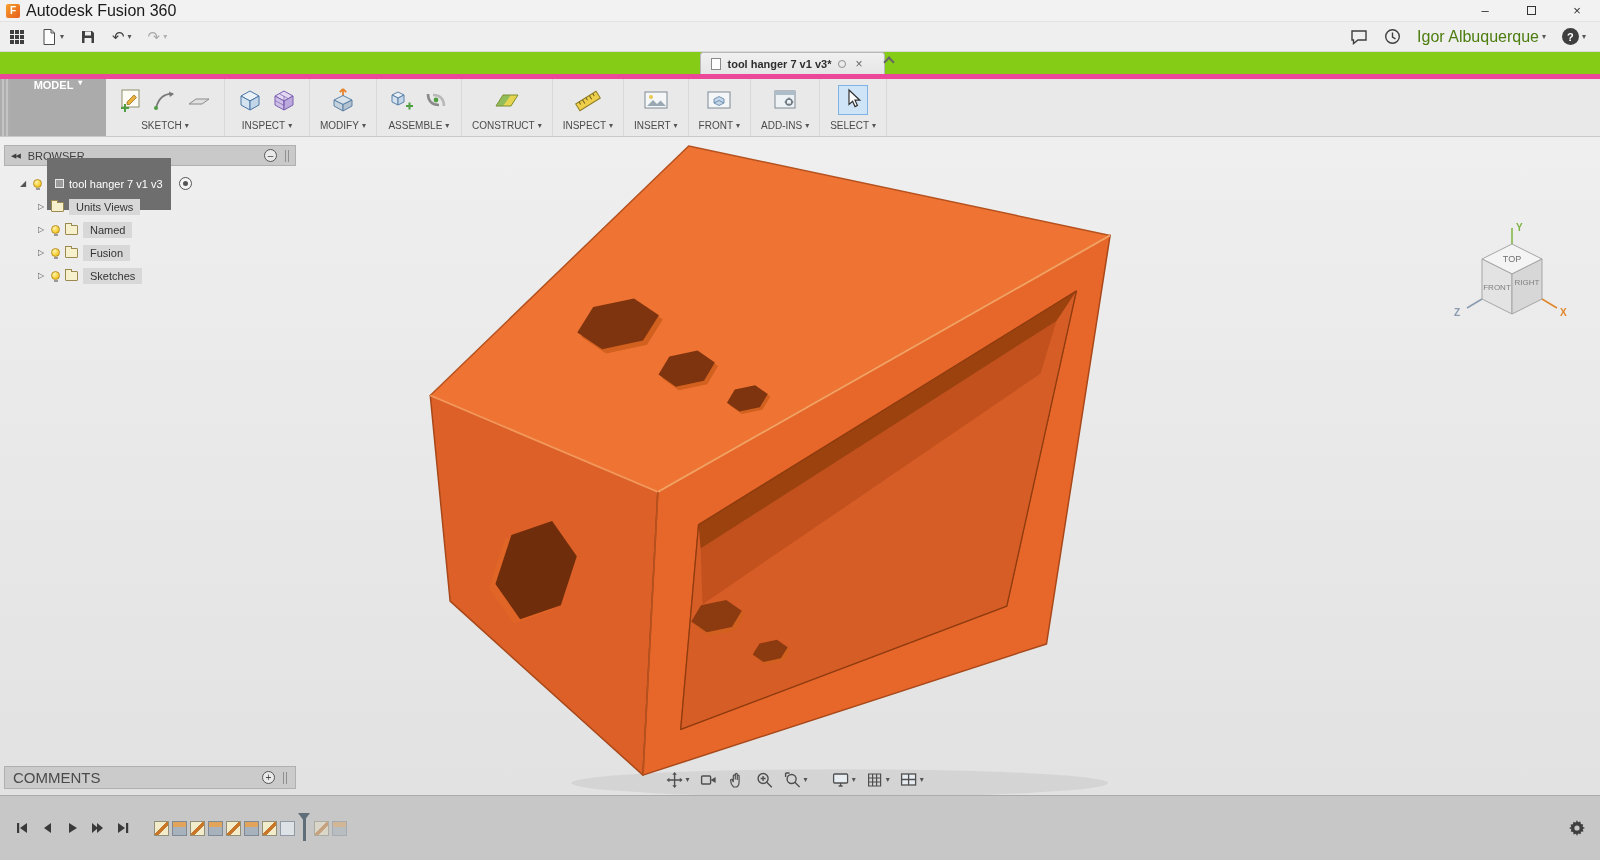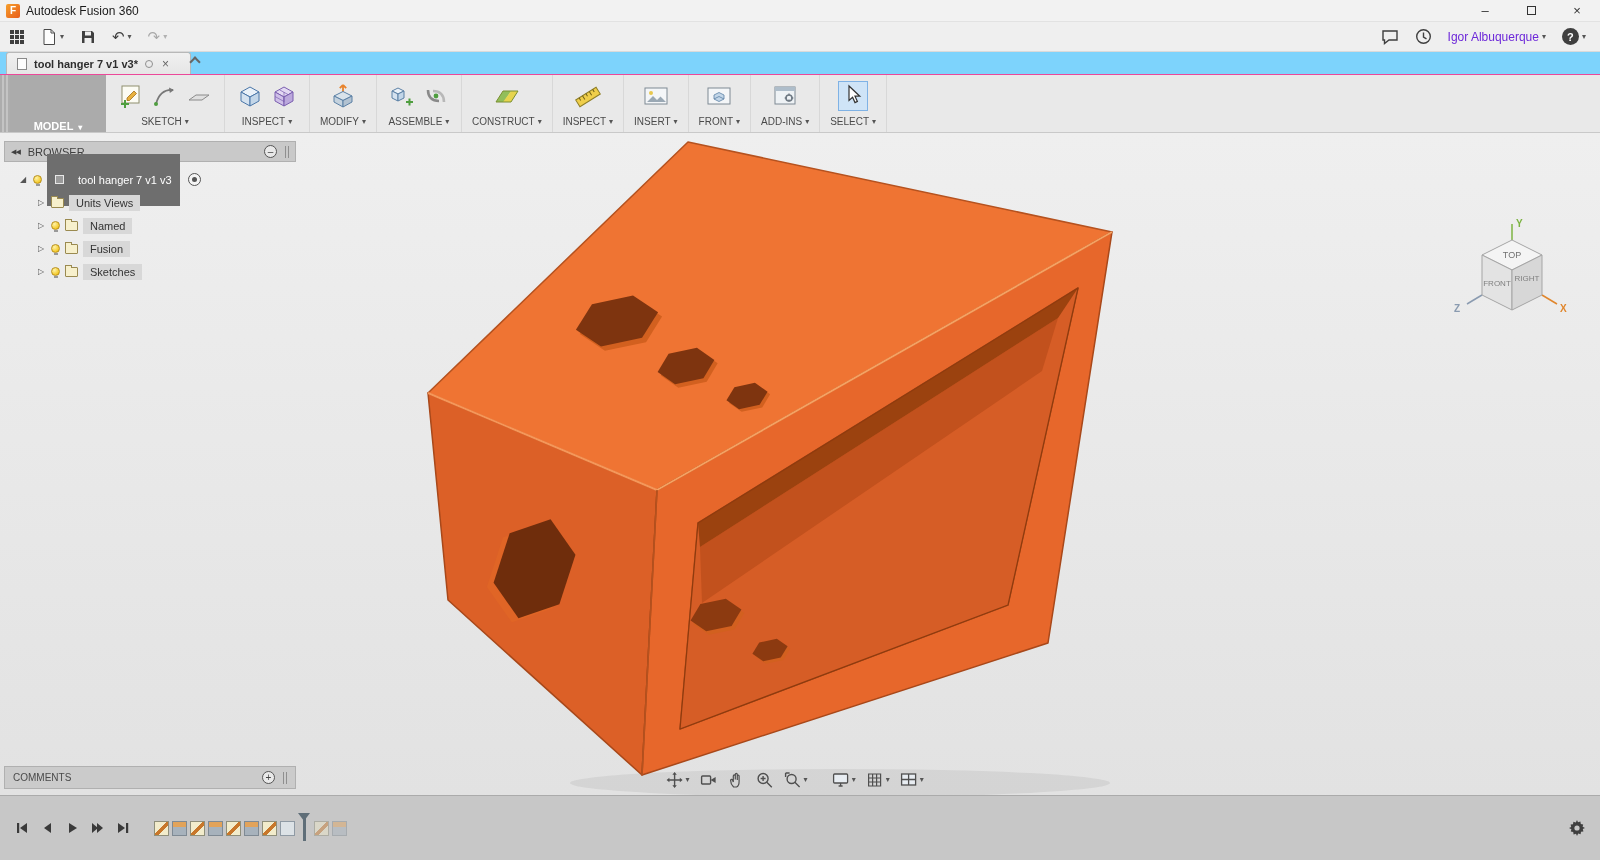--- a/index.html
+++ b/index.html
@@ -3,50 +3,50 @@
 <meta charset="utf-8">
 <style>
   *{box-sizing:border-box;margin:0;padding:0}
   body{width:1600px;height:860px;overflow:hidden;font-family:"Liberation Sans",sans-serif;background:#EAEAEA}
   .app{position:relative;width:1600px;height:860px;display:flex;flex-direction:column}
 
   
   .titlebar{flex:0 0 22px;background:#F2F2F2;border-bottom:1px solid #E2E2E2;display:flex;align-items:center;justify-content:space-between}
   .tb-left{display:flex;align-items:center;gap:6px;padding-left:6px}
   .logo{width:14px;height:14px;border-radius:2px;background:linear-gradient(135deg,#F6A02D,#E85C1A);color:#fff;font-weight:bold;font-size:10px;display:flex;align-items:center;justify-content:center}
-  .app-title{font-size:12px;color:#1A1A1A}
+  .app-title{font-size:16px;color:#1A1A1A}
   .win-controls{display:flex;height:100%}
   .win-btn{width:46px;display:flex;align-items:center;justify-content:center;font-size:13px;color:#333;cursor:default}
   .max-glyph{width:9px;height:9px;border:1px solid #333}
 
   
   .toolbar{flex:0 0 30px;background:#EFEFEF;border-bottom:1px solid #DADADA;display:flex;align-items:center;justify-content:space-between}
   .qat-left{display:flex;align-items:center;gap:16px;padding-left:10px}
   .qat-right{display:flex;align-items:center;gap:16px;padding-right:14px}
   .qat-btn{display:flex;align-items:center;gap:3px;color:#3F3F3F}
   .caret{font-size:8px;color:#555;line-height:1}
   .glyph{font-size:15px;line-height:1;color:#3F3F3F}
   .disabled{opacity:.4}
   .grid9{display:block;width:4px;height:4px;background:#3F3F3F;color:#3F3F3F;box-shadow:5px 0 0,10px 0 0,0 5px 0,5px 5px 0,10px 5px 0,0 10px 0,5px 10px 0,10px 10px 0;margin:0 11px 10px 0}
-  .user-label{font-size:12px;color:#6d28d9}
+  .user-label{font-size:16px;color:#4d7c0f}
   .help-circle{width:17px;height:17px;border-radius:50%;background:#3F3F3F;color:#fff;font-size:11px;font-weight:bold;display:flex;align-items:center;justify-content:center}
 
   
-  .tabbar{flex:0 0 23px;background:#7dd3fc;border-bottom:1px solid #ec4899;display:flex;align-items:flex-end;justify-content:flex-start}
+  .tabbar{flex:0 0 23px;background:#84cc16;border-bottom:5px solid #ec4899;display:flex;align-items:flex-end;justify-content:center}
   .tab{margin-left:6px;height:22px;background:linear-gradient(#F0F0F0,#E6E6E6);border:1px solid #B8B8B8;border-bottom:none;border-radius:3px 3px 0 0;display:flex;align-items:center;gap:7px;padding:0 10px;min-width:185px}
   .tab-doc-icon{width:10px;height:12px;background:#FDFDFD;border:1px solid #8A8A8A}
   .tab-title{font-size:11px;color:#2E2E2E;font-weight:bold}
   .tab-status{width:8px;height:8px;border:1px solid #909090;border-radius:50%}
   .tab-close{font-size:12px;color:#666;margin-left:2px}
   .tabbar-chevron{margin:0 14px 8px 0;width:8px;height:8px;border-left:2px solid #666;border-top:2px solid #666;transform:rotate(45deg)}
 
   
   .ribbon{flex:0 0 58px;background:#E9E9E9;border-bottom:1px solid #C9C9C9;display:flex;align-items:stretch}
   .ribbon-grip{width:10px;background:repeating-linear-gradient(90deg,#ADADAD 0 2px,#C4C4C4 2px 4px)}
-  .workspace-btn{width:96px;background:#ABABAB;display:flex;align-items:flex-end;justify-content:center;gap:5px;color:#FFF;font-size:11px;font-weight:bold}
+  .workspace-btn{width:96px;background:#ABABAB;display:flex;align-items:flex-start;justify-content:center;gap:5px;color:#FFF;font-size:11px;font-weight:bold}
   .workspace-btn .caret{color:#FFF}
   .rib-group{display:flex;flex-direction:column;align-items:center;padding:4px 10px 2px;border-right:1px solid #D8D8D8}
   .rib-icons{display:flex;align-items:center;gap:4px;height:34px}
   .rib-btn{width:30px;height:30px;display:flex;align-items:center;justify-content:center}
   .rib-btn.selected{background:#CFE4F7;border:1px solid #7FB2E5}
   .rib-label{font-size:10px;color:#4A4A4A;display:flex;align-items:center;gap:3px;margin-top:3px;white-space:nowrap}
 
   
   .canvas{position:relative;flex:1;background:linear-gradient(180deg,#EFEFEF,#E2E2E2)}
   .model-svg{position:absolute;inset:0;width:100%;height:100%}
@@ -62,28 +62,28 @@
   .tree{padding-top:6px}
   .tree-row{height:23px;display:flex;align-items:center;gap:5px;padding-left:14px}
   .tree-row.child{padding-left:32px}
   .tw{width:10px;text-align:center;font-size:8px;color:#555;flex:0 0 10px}
   .bulb{width:9px;height:9px;border-radius:50%;background:radial-gradient(circle at 35% 30%,#FFF3A8,#F4C928 70%,#D9A31C);border:1px solid #B8901F;position:relative;flex:0 0 9px}
   .bulb::after{content:'';position:absolute;left:2px;bottom:-3px;width:4px;height:2px;background:#999}
   .folder{width:13px;height:10px;background:#F7F0CC;border:1px solid #9A8A50;border-radius:1px;position:relative;flex:0 0 13px}
   .folder::before{content:'';position:absolute;top:-3px;left:-1px;width:5px;height:2px;background:#F7F0CC;border:1px solid #9A8A50;border-bottom:none}
   .units-icon{width:12px;height:12px;background:#FFF;border:1px solid #999;background-image:repeating-linear-gradient(180deg,transparent 0 2px,#A98F3F 2px 3px);flex:0 0 12px}
   .chip{background:#D8D8D8;padding:2px 7px;color:#333;white-space:nowrap}
-  .chip-dark{background:#6E6E6E;color:#FFF;display:flex;align-items:center;gap:14px;padding:20px 8px}
+  .chip-dark{background:#6E6E6E;color:#FFF;display:flex;align-items:center;gap:5px;padding:20px 8px}
   .comp-icon{width:9px;height:9px;border:1px solid #E8E8E8;background:#9A9A9A}
   .radio{width:13px;height:13px;border:1.5px solid #555;border-radius:50%;background:#F5F5F5;display:flex;align-items:center;justify-content:center;margin-left:3px}
   .radio::after{content:'';width:5px;height:5px;border-radius:50%;background:#555}
 
   
   .comments{position:absolute;left:4px;bottom:6px;width:292px;height:23px;background:#CBCBCB;border:1px solid #B0B0B0;display:flex;align-items:center;gap:8px;padding:0 8px;z-index:5}
-  .comments-title{flex:1;font-size:10px;color:#4A4A4A}
+  .comments-title{flex:1;font-size:15px;color:#4A4A4A}
   .navbar{position:absolute;left:50%;transform:translateX(-52%);bottom:6px;display:flex;align-items:center;z-index:5}
   .nav-btn{display:flex;align-items:center;gap:2px;margin:0 5px}
   .nav-gap{width:14px}
 
   
   .timeline{flex:0 0 65px;background:#C7C7C7;border-top:1px solid #ABABAB;display:flex;align-items:center;padding:0 14px;position:relative}
   .pb{display:flex;align-items:center;gap:9px}
   .tl-items{display:flex;align-items:center;gap:3px;margin-left:24px}
   .tl-item{width:15px;height:15px;border:1px solid #8F8F7A}
   .tl-sketch{background:#F2ECCB;background-image:linear-gradient(135deg,transparent 46%,#C8772A 46%,#C8772A 62%,transparent 62%)}

